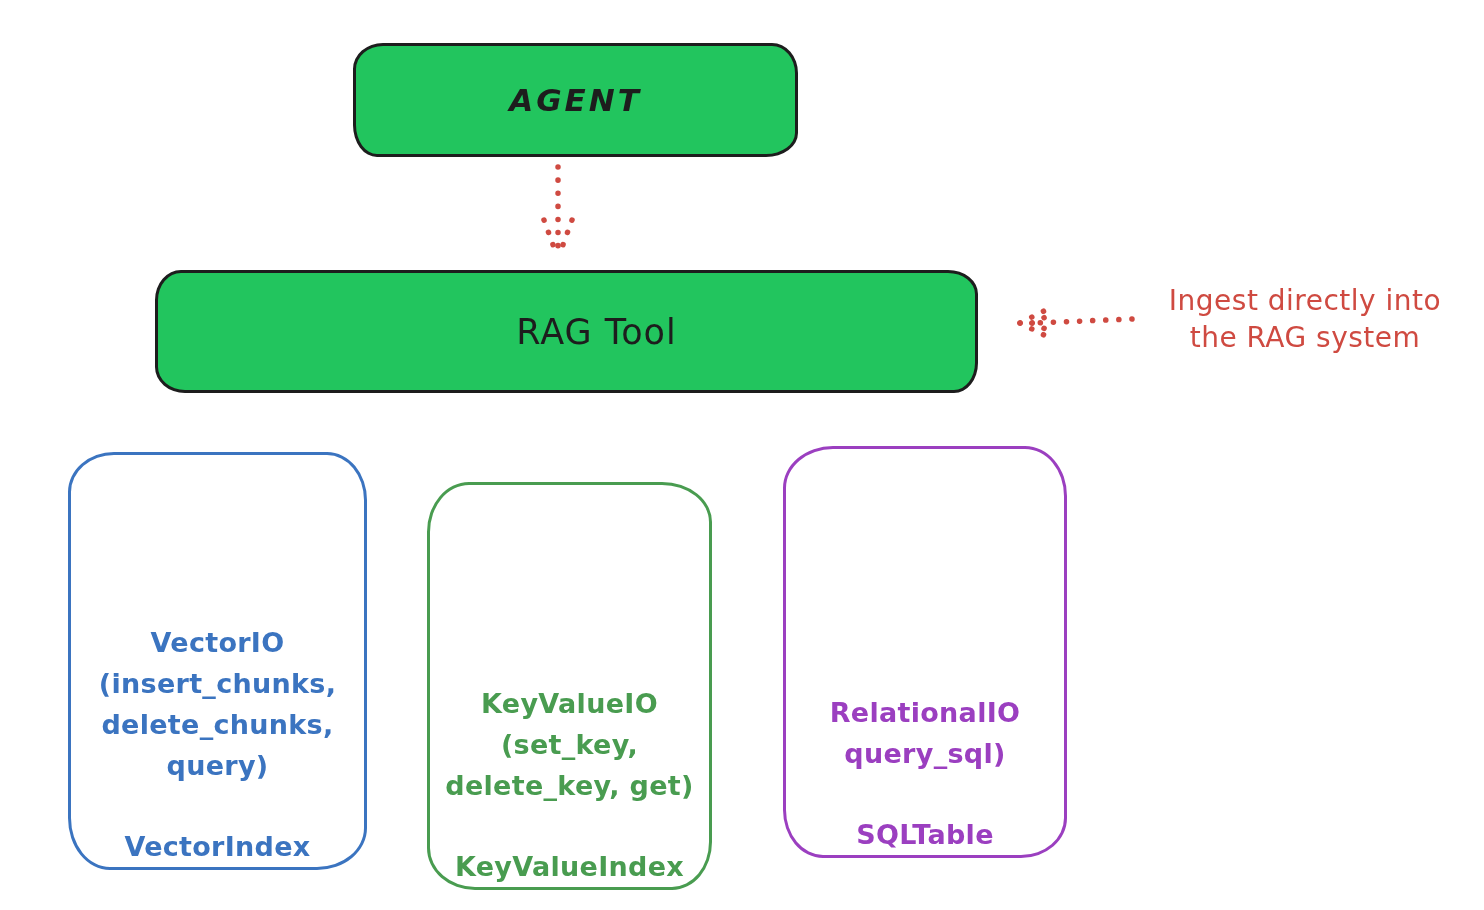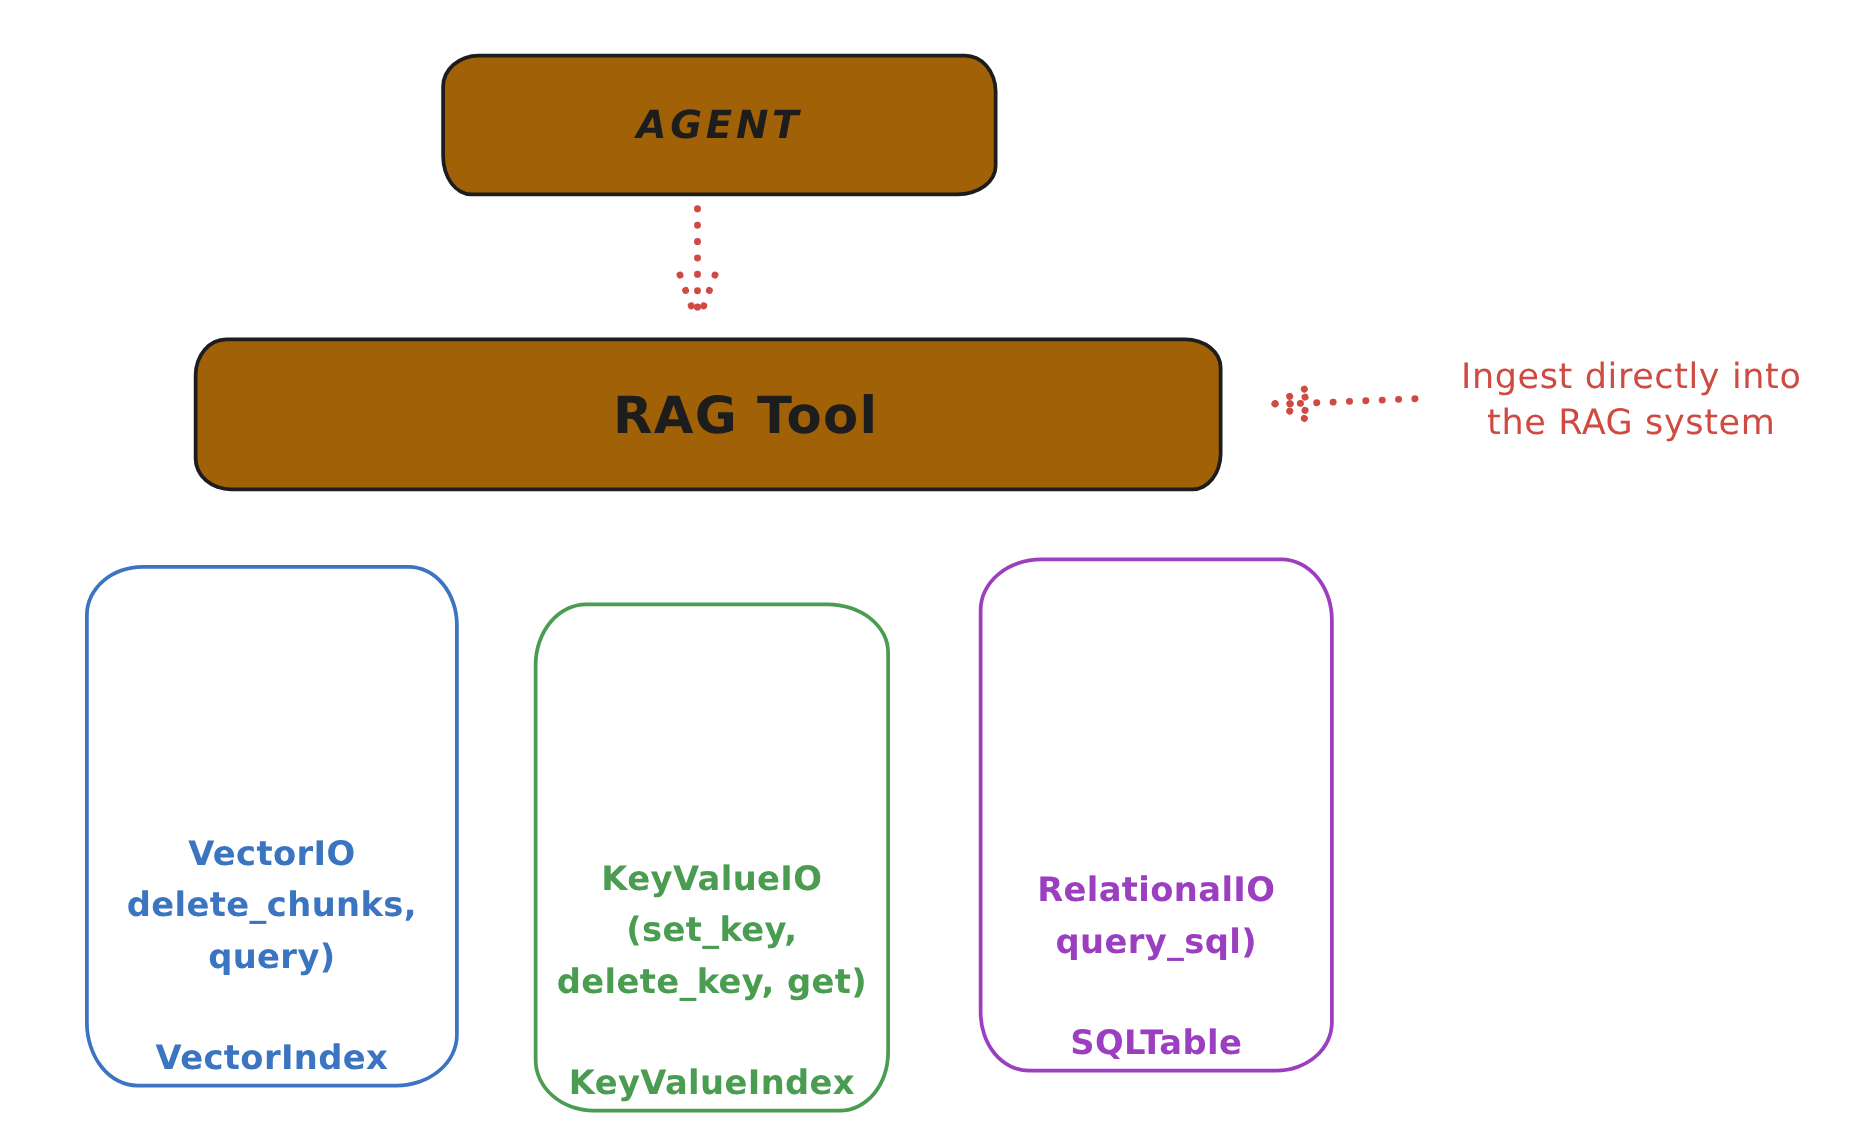--- a/index.html
+++ b/index.html
@@ -8,38 +8,38 @@
     font-family: "DejaVu Sans", "Liberation Sans", sans-serif;
     width: 1484px; height: 910px;
     position: relative; overflow: hidden;
   }
   .canvas { position: absolute; inset: 0; background: #ffffff; }
 
   
   .hd-box {
     position: absolute;
     border: 3.5px solid #1d1d1d;
-    background: #a16207;
+    background: #22c55e;
     display: flex; align-items: center; justify-content: center;
     color: #1d1d1d;
   }
   .agent-box {
     left: 353px; top: 43px; width: 445px; height: 114px;
     border-radius: 30px 26px 32px 24px / 26px 30px 24px 32px;
   }
   .agent-box .label {
     font-size: 31px; font-weight: 700; font-style: italic;
     letter-spacing: 3px;
   }
   .rag-box {
     left: 155px; top: 270px; width: 823px; height: 123px;
     border-radius: 26px 30px 24px 30px / 30px 24px 30px 26px;
   }
   .rag-box .label {
-    font-size: 41px; font-weight: 700; letter-spacing: 1px;
+    font-size: 35px; font-weight: 400; letter-spacing: 1px;
     transform: translateX(30px);
   }
 
   
   .arrow-down { position: absolute; left: 536px; top: 162px; }
   .arrow-left { position: absolute; left: 1012px; top: 298px; }
   .arrow-stroke {
     fill: none;
     stroke: var(--red, #cf4a41);
     stroke-width: 5.5;
@@ -108,20 +108,21 @@
     <line class="arrow-stroke" x1="20" y1="25" x2="36" y2="32"></line>
   </svg>
 
   <div class="annotation">
     <div>Ingest directly into</div>
     <div>the RAG system</div>
   </div>
 
   <div class="io-box io-box-vector" style="color: rgb(59, 116, 192);">
     <div>VectorIO</div>
+    <div>(insert_chunks,</div>
     <div>delete_chunks,</div>
     <div>query)</div>
     <div class="index-label">VectorIndex</div>
   </div>
 
   <div class="io-box io-box-keyvalue" style="color: rgb(73, 156, 80); margin-top: 34px;">
     <div>KeyValueIO</div>
     <div>(set_key,</div>
     <div>delete_key, get)</div>
     <div class="index-label">KeyValueIndex</div>

